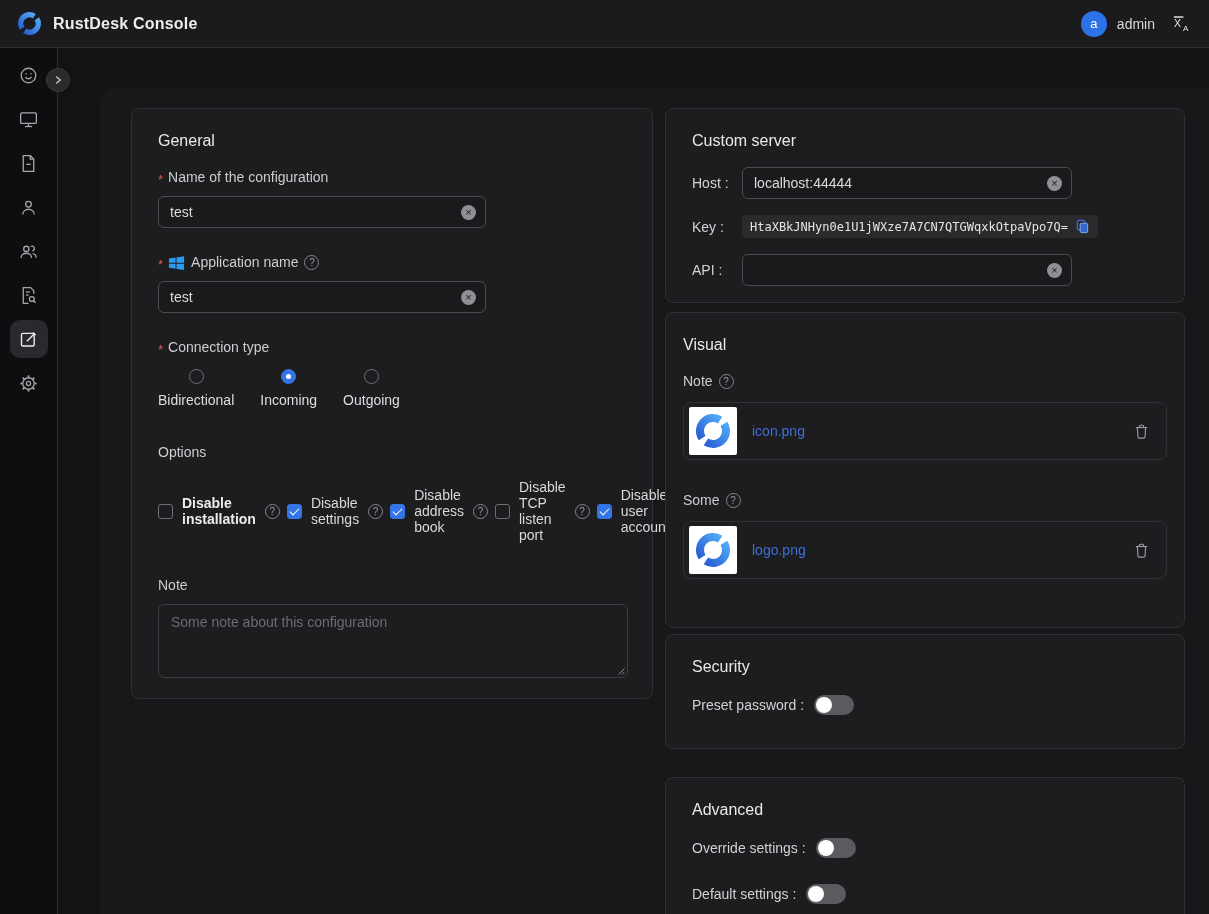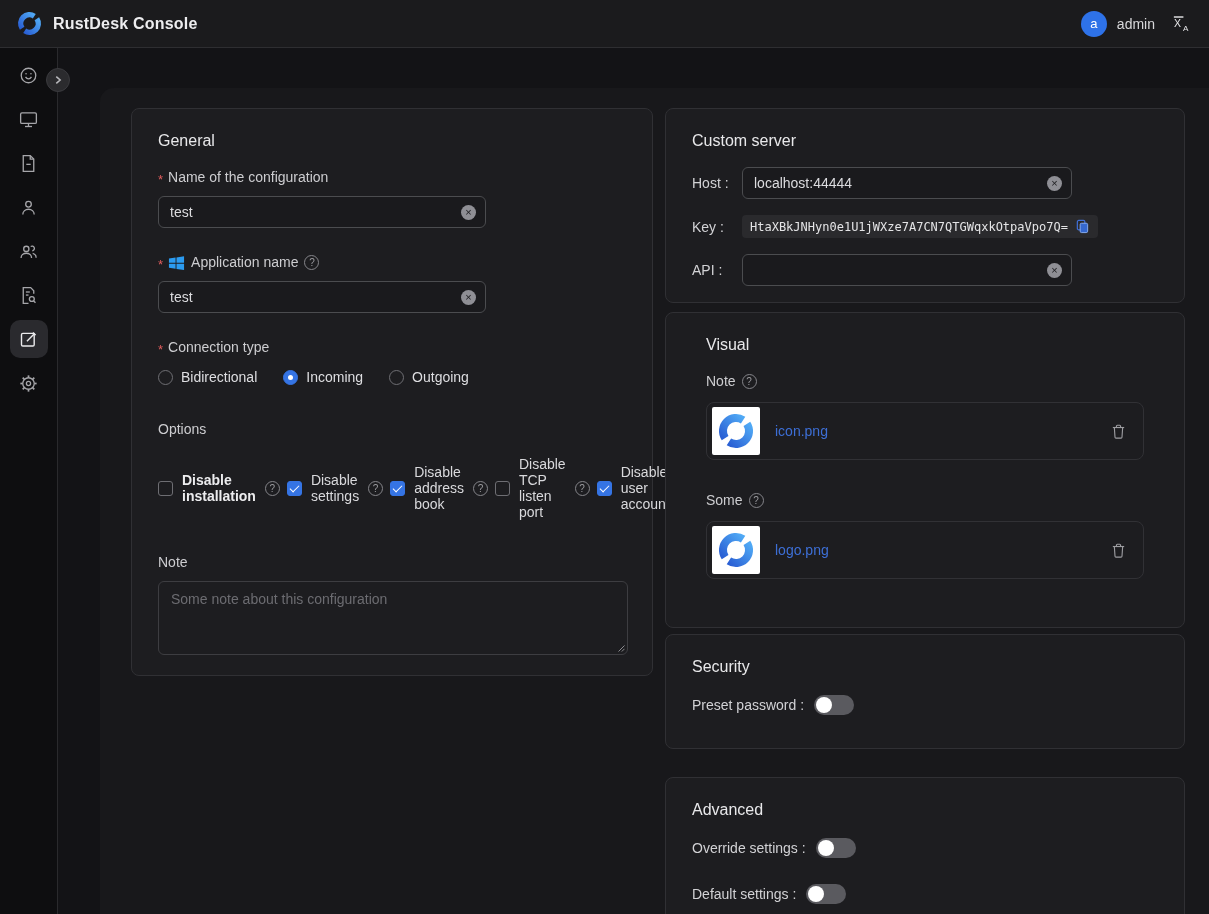--- a/index.html
+++ b/index.html
@@ -52,21 +52,21 @@
   .win-icon{ width:17px; height:17px; }
 
   .text-input{ position:relative; width:328px; height:32px; border:1px solid #4b4c4f; border-radius:6px;
                background:#1a1a1d; display:flex; align-items:center; padding:0 30px 0 11px; }
   .text-input input{ width:100%; background:transparent; border:none; outline:none;
                      color:#dcdcdf; font-size:14px; font-family:"Liberation Sans",sans-serif; }
   .clear-btn{ position:absolute; right:9px; top:8px; width:15px; height:15px; border-radius:50%;
               background:#8f8f95; color:#1d1d20; font-size:11px; line-height:14px; text-align:center; cursor:pointer; }
 
   .radio-row{ display:flex; gap:26px; margin-top:13px; }
-  .radio-item{ display:flex; align-items:center; gap:8px; font-size:14px; color:#dedee1; cursor:pointer; }
+  .radio-item{ display:flex; align-items:center; gap:8px; font-size:14px; color:#dedee1; cursor:pointer;flex-direction:column; }
   .radio{ width:15px; height:15px; border-radius:50%; border:1px solid #6e6e73; position:relative; flex:none; }
   .radio.on{ background:#3574e4; border-color:#3574e4; }
   .radio.on::after{ content:""; position:absolute; inset:0; margin:auto; width:5px; height:5px;
                     border-radius:50%; background:#fff; }
 
   .opts{ margin-top:18px; display:flex; flex-direction:row; gap:7px; }
   .opt-row{ display:flex; align-items:center; gap:9px; font-size:14px; color:#d9d9dc; }
   .checkbox{ width:15px; height:15px; border-radius:3px; border:1px solid #6e6e73; position:relative;
              flex:none; cursor:pointer; }
   .checkbox.on{ background:#3574e4; border-color:#3574e4; }
@@ -86,21 +86,21 @@
   .server-card{ padding:20px 26px 16px; margin-bottom:9px; }
   .srv-row{ display:flex; align-items:center; margin-top:16px; }
   .srv-row.first{ margin-top:14px; }
   .srv-label{ width:50px; flex:none; font-size:14px; color:#d2d2d5; }
   .srv-row .text-input{ width:330px; }
   .key-code{ display:flex; align-items:center; gap:7px; background:#2a2a2d; border-radius:4px;
              padding:4px 8px; font-family:"DejaVu Sans Mono",monospace; font-size:12px; color:#e4e4e6; }
   .copy-btn{ display:flex; cursor:pointer; }
 
   
-  .visual-card{ padding:20px 40px 48px; margin-bottom:6px; }
+  .visual-card{ padding:20px 17px 48px; margin-bottom:6px; }
   .upload-row{ height:58px; border:1px solid #313135; border-radius:8px; display:flex;
                align-items:center; gap:15px; padding:5px 16px 5px 5px; margin-top:12px; }
   .thumb{ width:48px; height:48px; background:#fff; border-radius:2px; display:flex;
           align-items:center; justify-content:center; flex:none; }
   .thumb svg{ width:40px; height:40px; }
   .file-link{ font-size:14px; color:#3d6fd6; text-decoration:none; cursor:pointer; }
   .trash-btn{ margin-left:auto; color:#9d9da1; display:flex; cursor:pointer; }
 
   
   .security-card{ padding:20px 26px 33px; margin-bottom:28px; }

